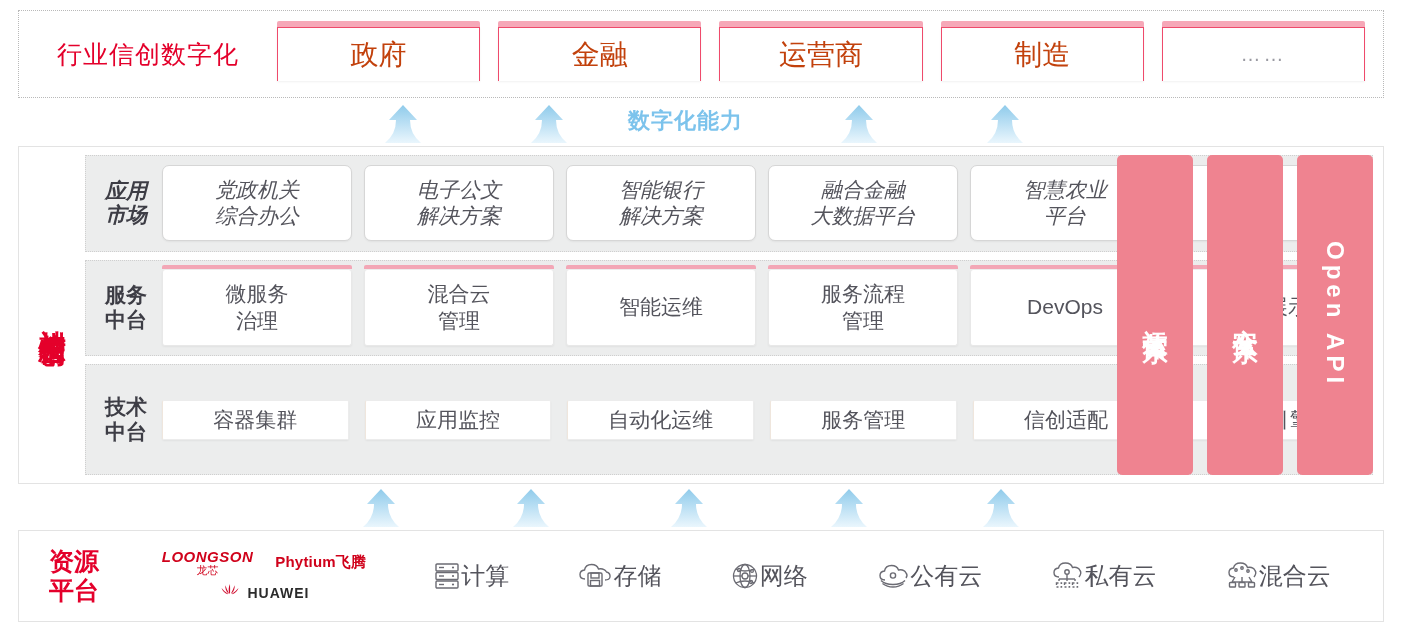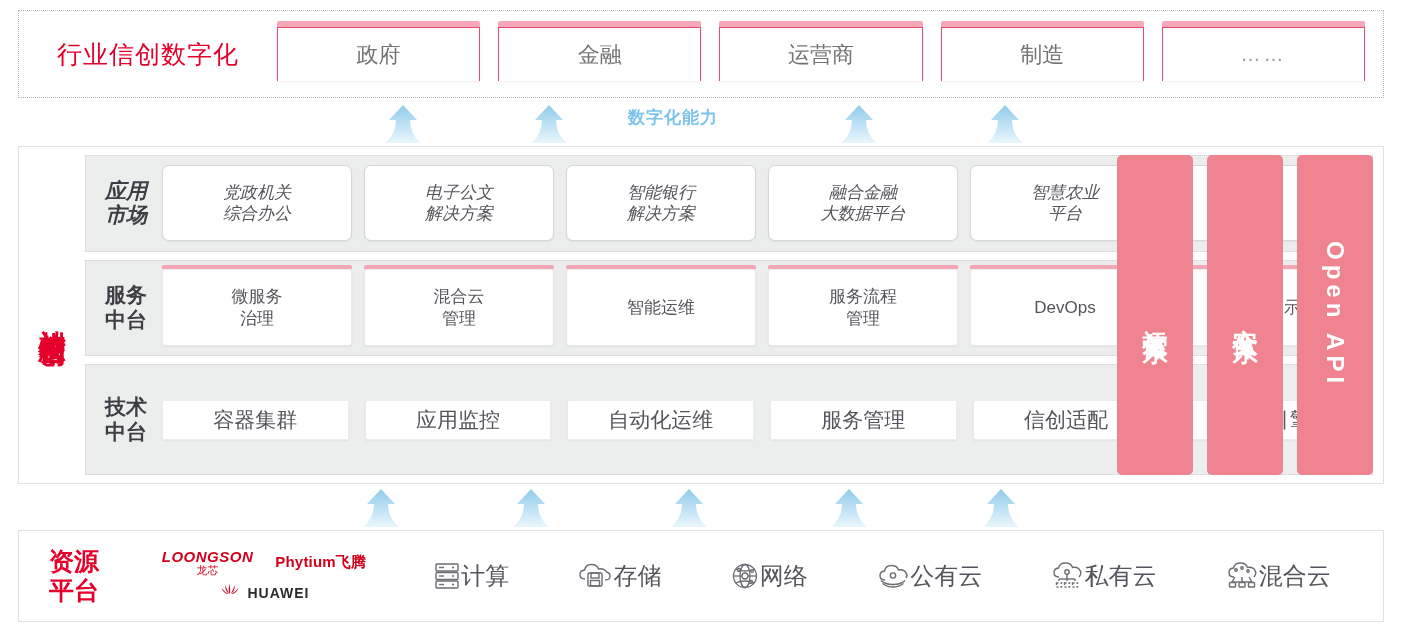--- a/index.html
+++ b/index.html
@@ -28,36 +28,36 @@
   .industry-boxes{
     flex:1;display:flex;gap:18px;padding-right:18px;
   }
   .ind-box{
     flex:1;height:54px;position:relative;
     background:#ffffff;
     border:1px solid #ef4a6b;
     border-bottom:none;
     box-sizing:border-box;
     display:flex;align-items:center;justify-content:center;
-    font-size:22px;color:#737373;
+    font-size:28px;color:#c2410c;
     box-shadow:0 1px 2px rgba(0,0,0,0.06);
   }
   .ind-box::before{
     content:"";position:absolute;left:-1px;right:-1px;top:-7px;height:6px;
     background:#f6a8b8;border-radius:2px 2px 0 0;
   }
   .ind-box.dots{font-size:20px;letter-spacing:3px;color:#9a9aa2;}
 
   
   .arrowband{position:absolute;left:18px;width:1366px;}
   .arrowband.upper{top:100px;height:44px;}
   .arrowband.lower{top:488px;height:40px;}
   .cap-label{
     position:absolute;top:6px;left:610px;
-    color:#7cc3ec;font-size:17px;font-weight:bold;letter-spacing:1px;
+    color:#7cc3ec;font-size:22px;font-weight:bold;letter-spacing:1px;
   }
   .arrow{
     position:absolute;bottom:0;width:46px;height:40px;
   }
   .arrow svg{display:block;width:46px;height:40px;}
 
   
   .cloud{
     position:absolute;left:18px;top:146px;width:1366px;height:338px;
     border:1px solid #e3e3e3;
@@ -97,21 +97,21 @@
   .cellrow > *{flex:1;}
 
   .cell{
     flex:1;
     background:#ffffff;
     border:1px solid #d6d6d6;
     border-radius:7px;
     box-sizing:border-box;
     display:flex;align-items:center;justify-content:center;
     text-align:center;
-    font-size:17px;color:#54545c;line-height:1.25;
+    font-size:21px;color:#54545c;line-height:1.25;
     height:76px;
     box-shadow:0 1px 2px rgba(0,0,0,0.05);
   }
   .cell.dots{color:#9a9aa2;letter-spacing:3px;font-size:19px;}
 
   .cell.svc{
     position:relative;border-radius:3px;border:1px solid #e8e8e8;border-top:none;
   }
   .cell.svc::before{
     content:"";position:absolute;left:-1px;right:-1px;top:-5px;height:4px;

